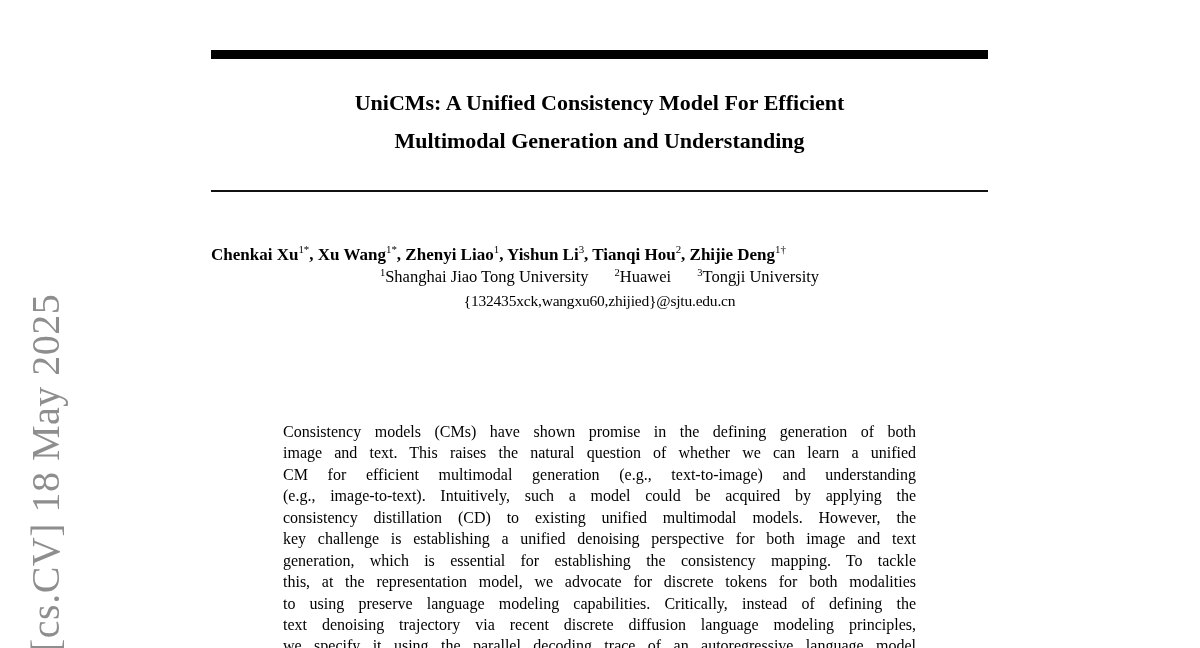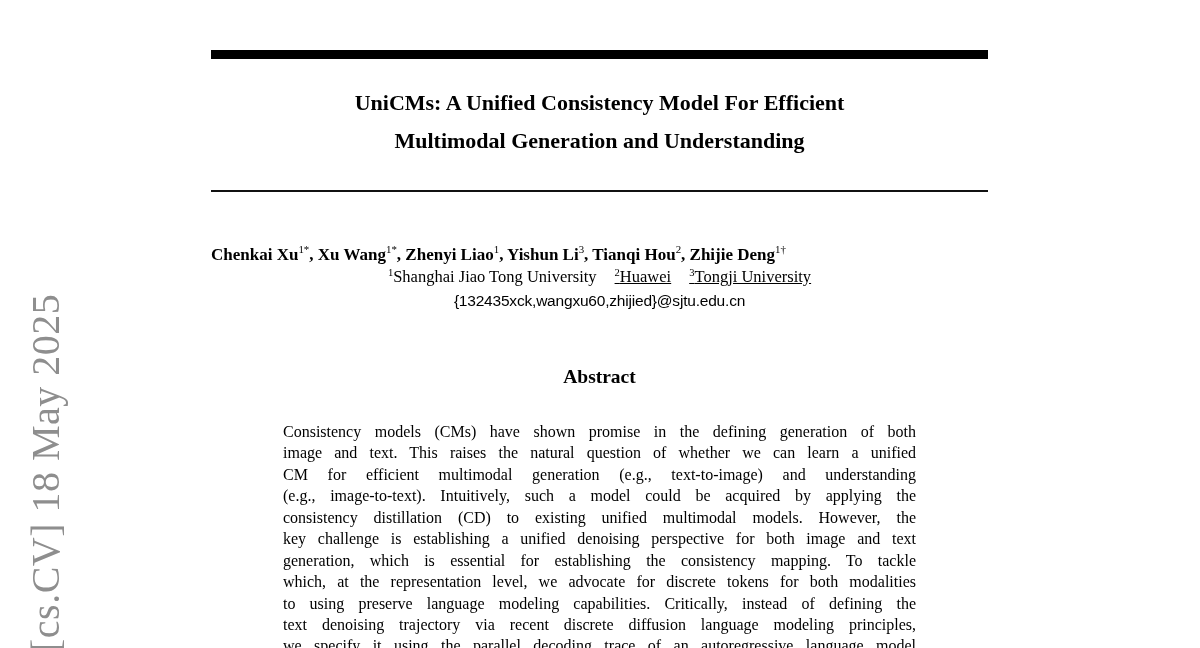--- a/index.html
+++ b/index.html
@@ -69,28 +69,28 @@
 
   .affils {
     position: absolute;
     left: 211px; top: 266px;
     width: 777px;
     text-align: center;
     font-size: 16.5px;
     line-height: 22px;
     white-space: nowrap;
   }
-  .affil + .affil { margin-left: 18px; text-decoration: underline; }
+  .affil + .affil { margin-left: 26px; }
 
   .email {
     position: absolute;
     left: 211px; top: 290px;
     width: 777px;
     text-align: center;
-    font-family: Liberation Sans, sans-serif;
+    font-family: Liberation Serif, serif;
     font-size: 15.5px;
     line-height: 21px;
     letter-spacing: -0.2px;
   }
 
   .abs-heading {
     position: absolute;
     left: 211px; top: 365px;
     width: 777px;
     text-align: center;
@@ -129,29 +129,28 @@
   </div>
 
   <div class="rule-thin"></div>
 
   <div class="authors"><span class="author"><span>Chenkai Xu</span><sup>1*</sup><span>, </span></span><span class="author"><span>Xu Wang</span><sup>1*</sup><span>, </span></span><span class="author"><span>Zhenyi Liao</span><sup>1</sup><span>, </span></span><span class="author"><span>Yishun Li</span><sup>3</sup><span>, </span></span><span class="author"><span>Tianqi Hou</span><sup>2</sup><span>, </span></span><span class="author"><span>Zhijie Deng</span><sup>1†</sup><span></span></span></div>
 
   <div class="affils"><span class="affil"><sup>1</sup><span>Shanghai Jiao Tong University</span></span><span class="affil"><sup>2</sup><span>Huawei</span></span><span class="affil"><sup>3</sup><span>Tongji University</span></span></div>
 
   <div class="email">{132435xck,wangxu60,zhijied}@sjtu.edu.cn</div>
 
-  <div class="abs-heading">Abstract</div>
 
   <div class="abs-body">
     <div class="abs-line">Consistency models (CMs) have shown promise in the defining generation of both</div>
     <div class="abs-line">image and text. This raises the natural question of whether we can learn a unified</div>
     <div class="abs-line">CM for efficient multimodal generation (e.g., text-to-image) and understanding</div>
     <div class="abs-line">(e.g., image-to-text). Intuitively, such a model could be acquired by applying the</div>
     <div class="abs-line">consistency distillation (CD) to existing unified multimodal models. However, the</div>
     <div class="abs-line">key challenge is establishing a unified denoising perspective for both image and text</div>
     <div class="abs-line">generation, which is essential for establishing the consistency mapping. To tackle</div>
-    <div class="abs-line">which, at the representation level, we advocate for discrete tokens for both modalities</div>
+    <div class="abs-line">this, at the representation model, we advocate for discrete tokens for both modalities</div>
     <div class="abs-line">to using preserve language modeling capabilities. Critically, instead of defining the</div>
     <div class="abs-line">text denoising trajectory via recent discrete diffusion language modeling principles,</div>
     <div class="abs-line">we specify it using the parallel decoding trace of an autoregressive language model</div>
   </div>
 
 </div>
 
 </body></html>

